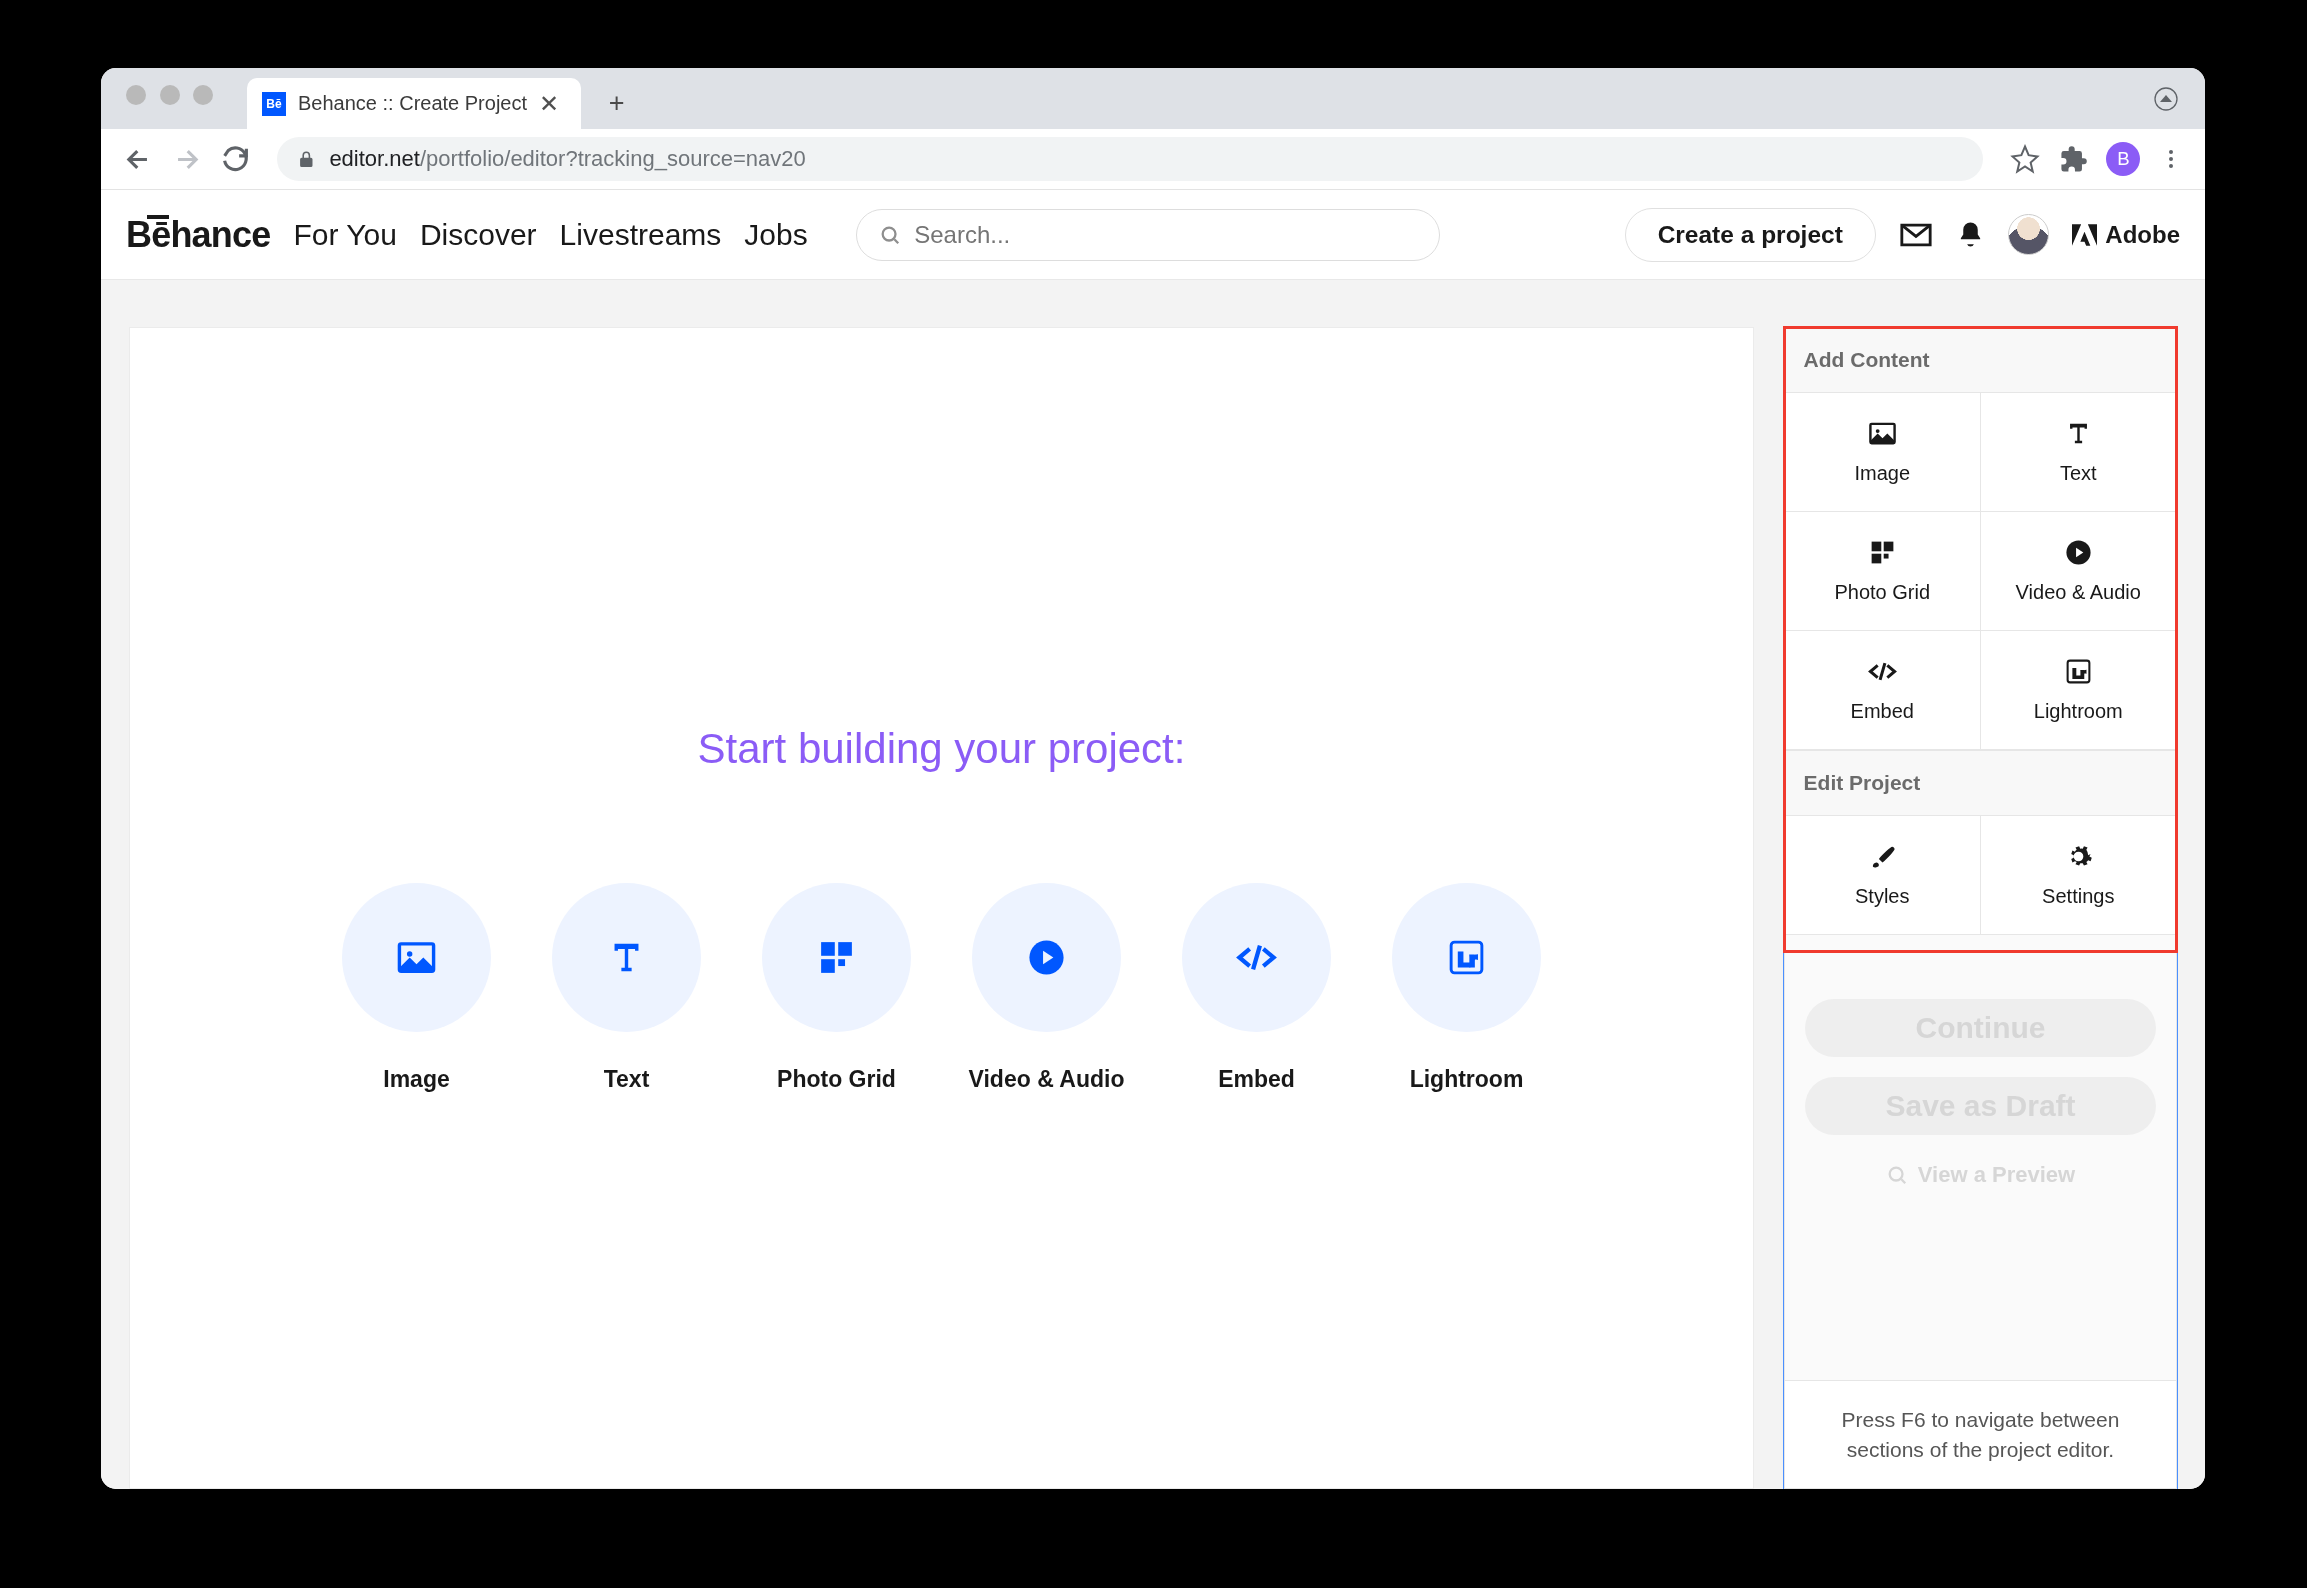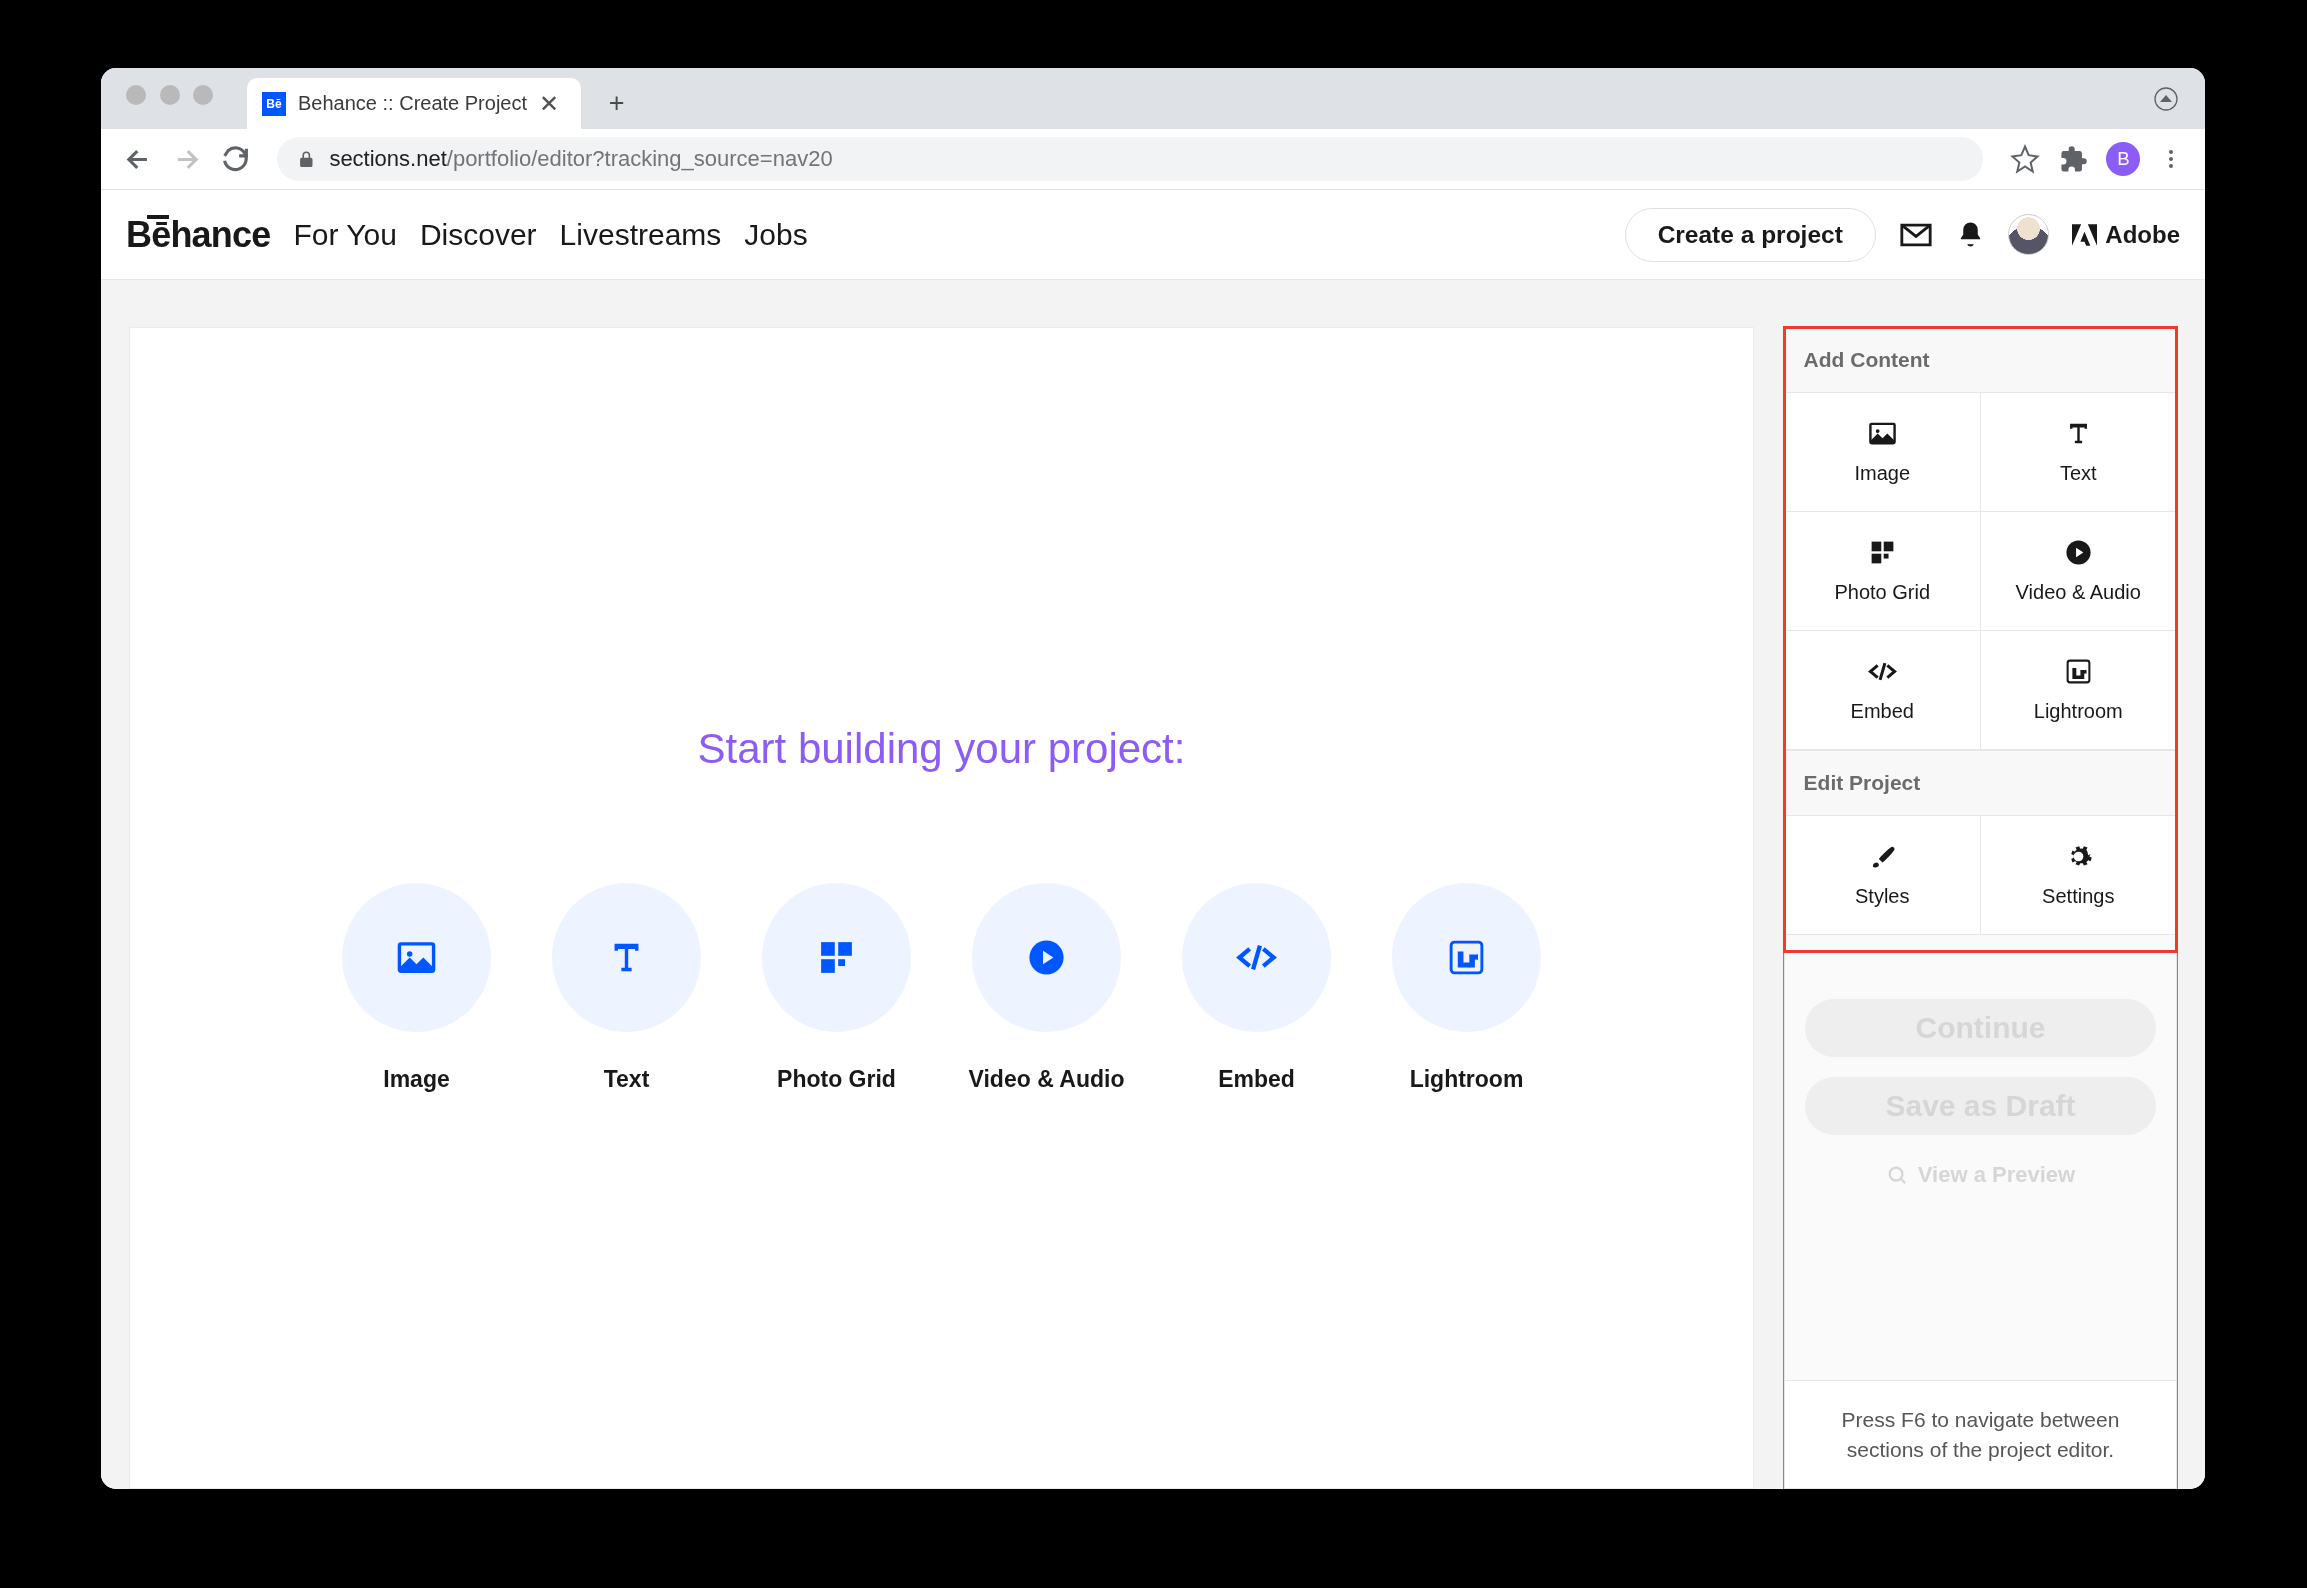--- a/index.html
+++ b/index.html
@@ -118,21 +118,21 @@
           <path d="M21 3v6h-6"></path>
           <path d="M3 13a9 9 0 1 0 3-8.5L3 9"></path>
         </svg>
     </div>
     <div class="url-box">
       <span class="lock-icon">
         <svg width="18.6" height="18.6" viewBox="0 0 24 24" fill="#5f6368">
             <path d="M12 2a5 5 0 0 0-5 5v3H6a2 2 0 0 0-2 2v8a2 2 0 0 0 2 2h12a2 2 0 0 0 2-2v-8a2 2 0 0 0-2-2h-1V7a5 5 0 0 0-5-5zm-3 5a3 3 0 1 1 6 0v3H9V7z"></path>
           </svg>
       </span>
-      <span class="url-text"><span class="domain">sections.net</span><span>/portfolio/editor?tracking_source=nav20</span></span>
+      <span class="url-text"><span class="domain">editor.net</span><span>/portfolio/editor?tracking_source=nav20</span></span>
     </div>
     <div class="star-icon">
       <svg viewBox="0 0 24 24" fill="none" stroke="currentColor" stroke-width="1.6">
           <path d="M12 2l2.9 6.9L22 10l-5.5 4.8L18.2 22 12 18l-6.2 4 1.7-7.2L2 10l7.1-1.1L12 2z"></path>
         </svg>
     </div>
     <div class="extension-icon">
       <svg viewBox="0 0 24 24" fill="#5f6368">
           <path d="M20.5 11H19V7a2 2 0 0 0-2-2h-4V3.5a2.5 2.5 0 0 0-5 0V5H4a2 2 0 0 0-2 2v3.8h1.5a2.7 2.7 0 0 1 0 5.4H2V20a2 2 0 0 0 2 2h3.8v-1.5a2.7 2.7 0 0 1 5.4 0V22H17a2 2 0 0 0 2-2v-4h1.5a2.5 2.5 0 0 0 0-5z"></path>
         </svg>
@@ -148,20 +148,29 @@
         </svg>
     </div>
   </div>
 
   <div class="topnav">
     <div class="behance-logo">Bēhance</div>
     <div class="nav-link">For You</div>
     <div class="nav-link">Discover</div>
     <div class="nav-link">Livestreams</div>
     <div class="nav-link">Jobs</div>
+    <div class="search-pill">
+      <span class="search-pill-icon">
+        <svg width="22" height="22" viewBox="0 0 24 24" fill="none" stroke="currentColor" stroke-width="2.5">
+            <circle cx="11" cy="11" r="7"></circle>
+            <path d="m21 21-4.3-4.3"></path>
+          </svg>
+      </span>
+      <input class="search-pill-input" placeholder="Search..." style="">
+    </div>
     <div class="spacer"></div>
     <button class="create-btn">Create a project</button>
     <div class="top-icon">
       <svg width="34" height="34" viewBox="0 0 24 24" fill="#191919">
           <path d="M2 5h20v14H2z" fill="none" stroke="#191919" stroke-width="2"></path>
           <path d="M2 5l10 8 10-8" fill="none" stroke="#191919" stroke-width="2"></path>
         </svg>
     </div>
     <div class="top-icon">
       <svg width="29" height="29" viewBox="0 0 24 24" fill="#191919">

